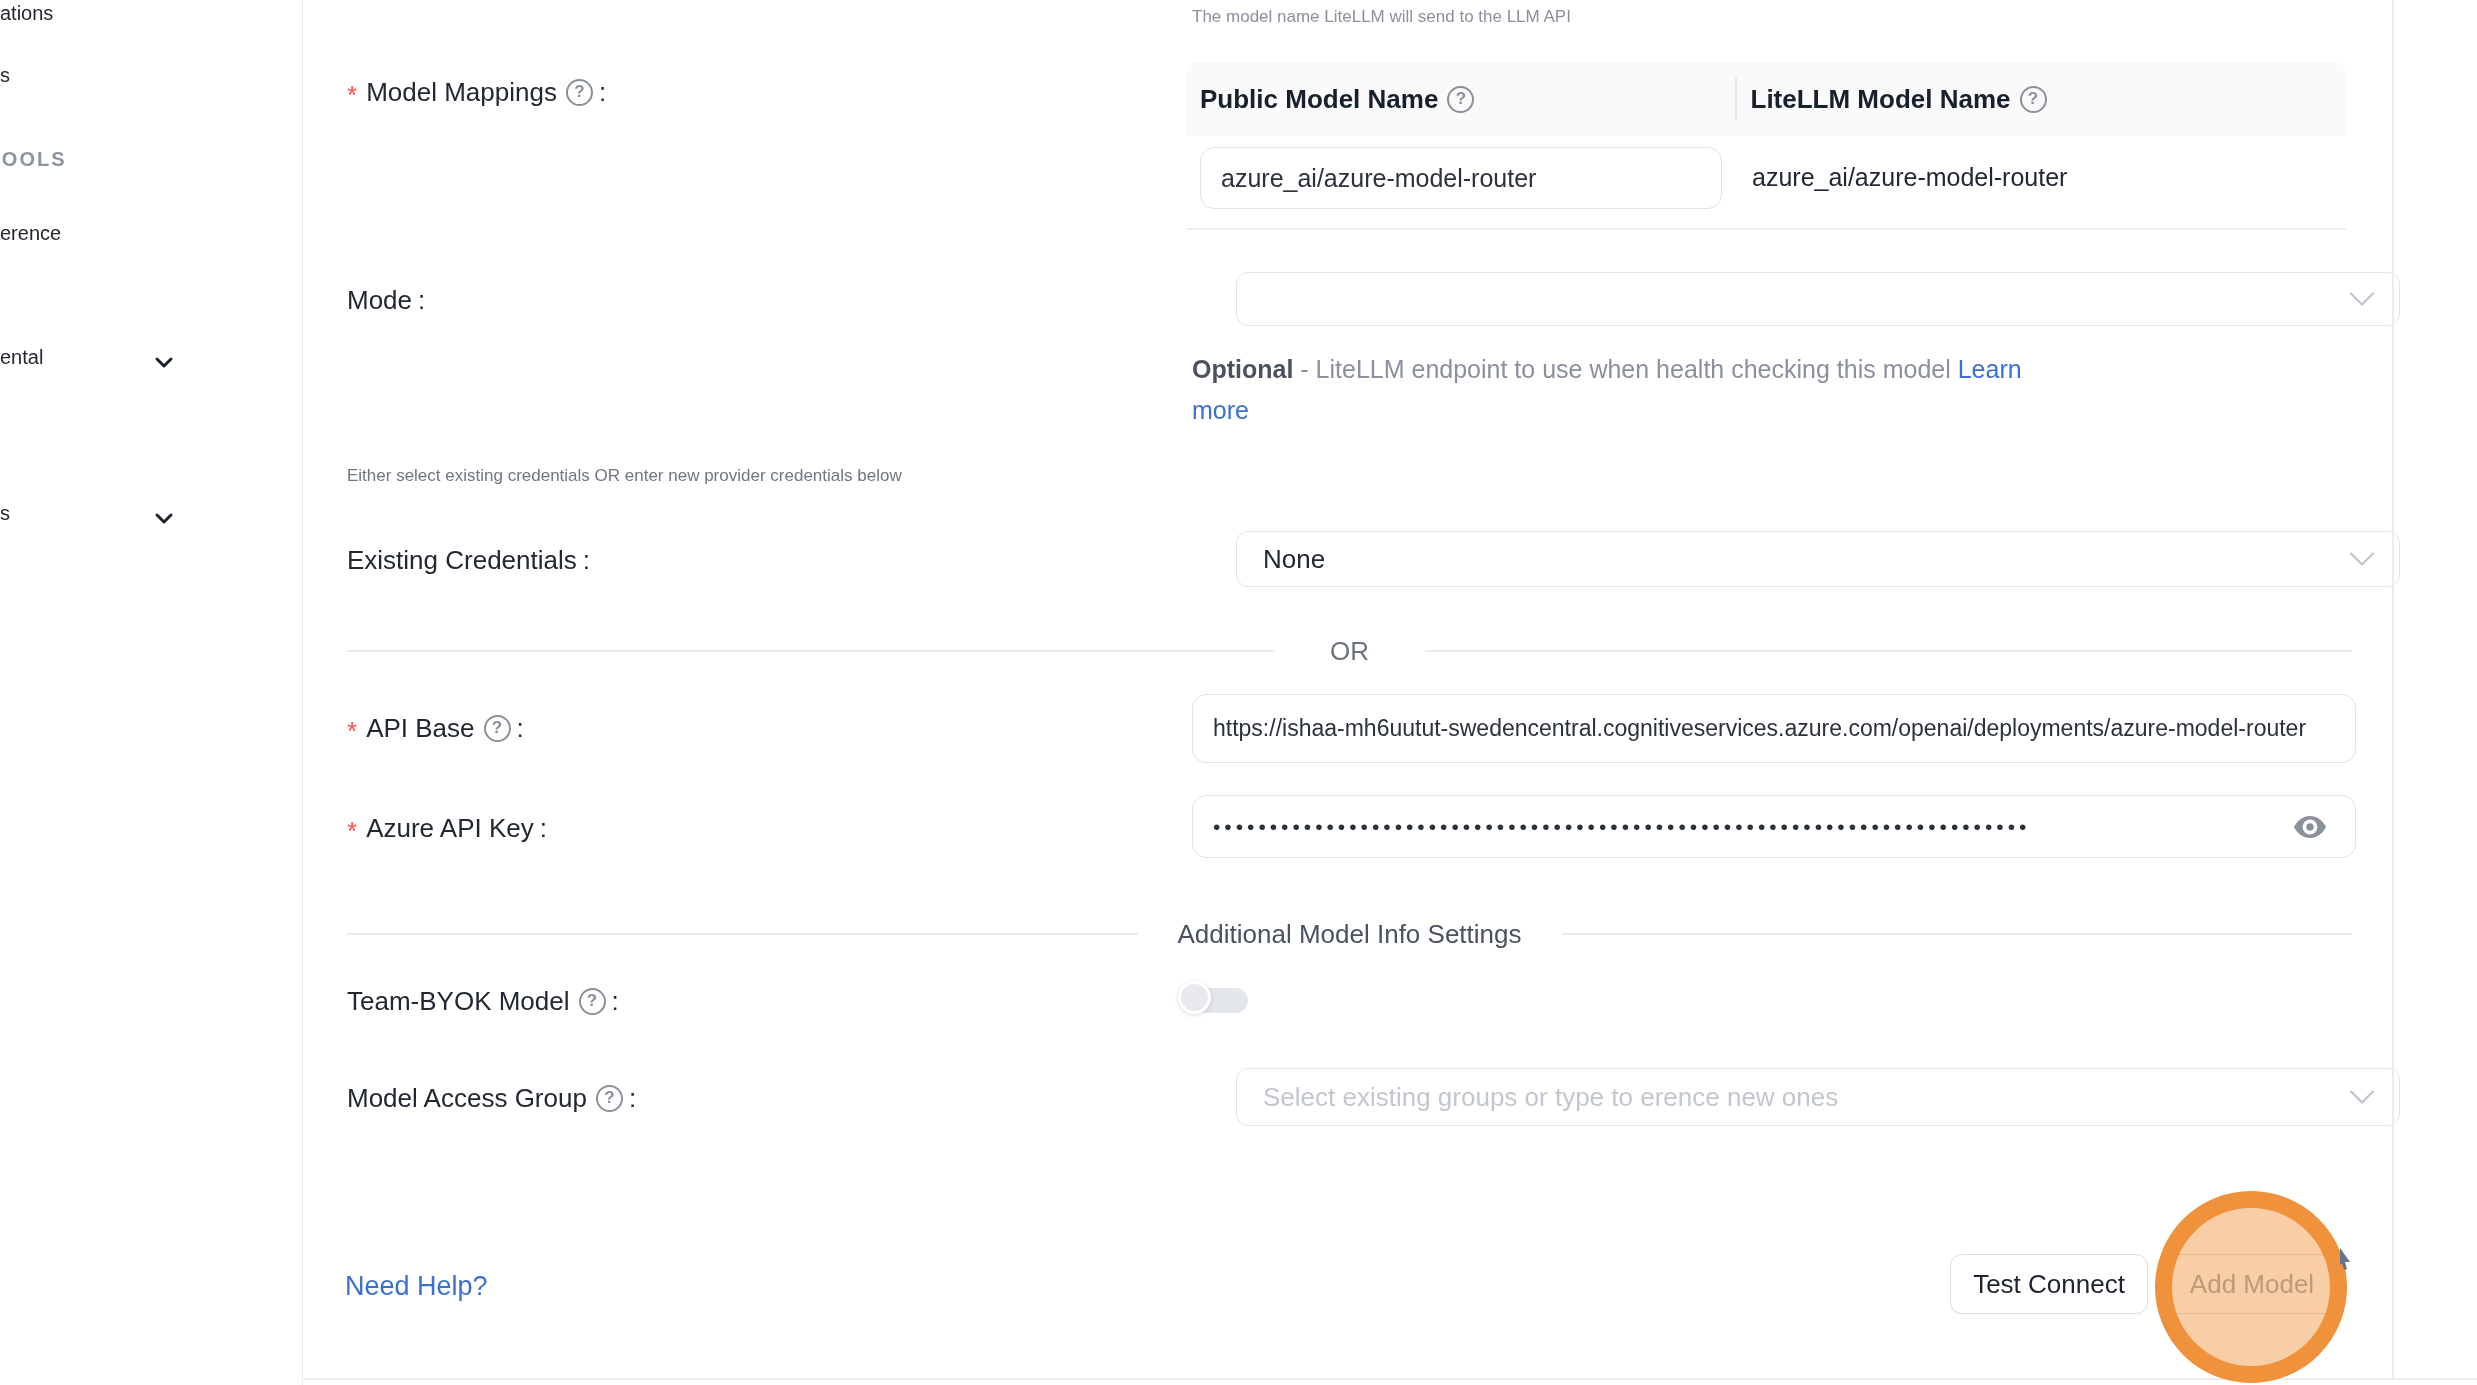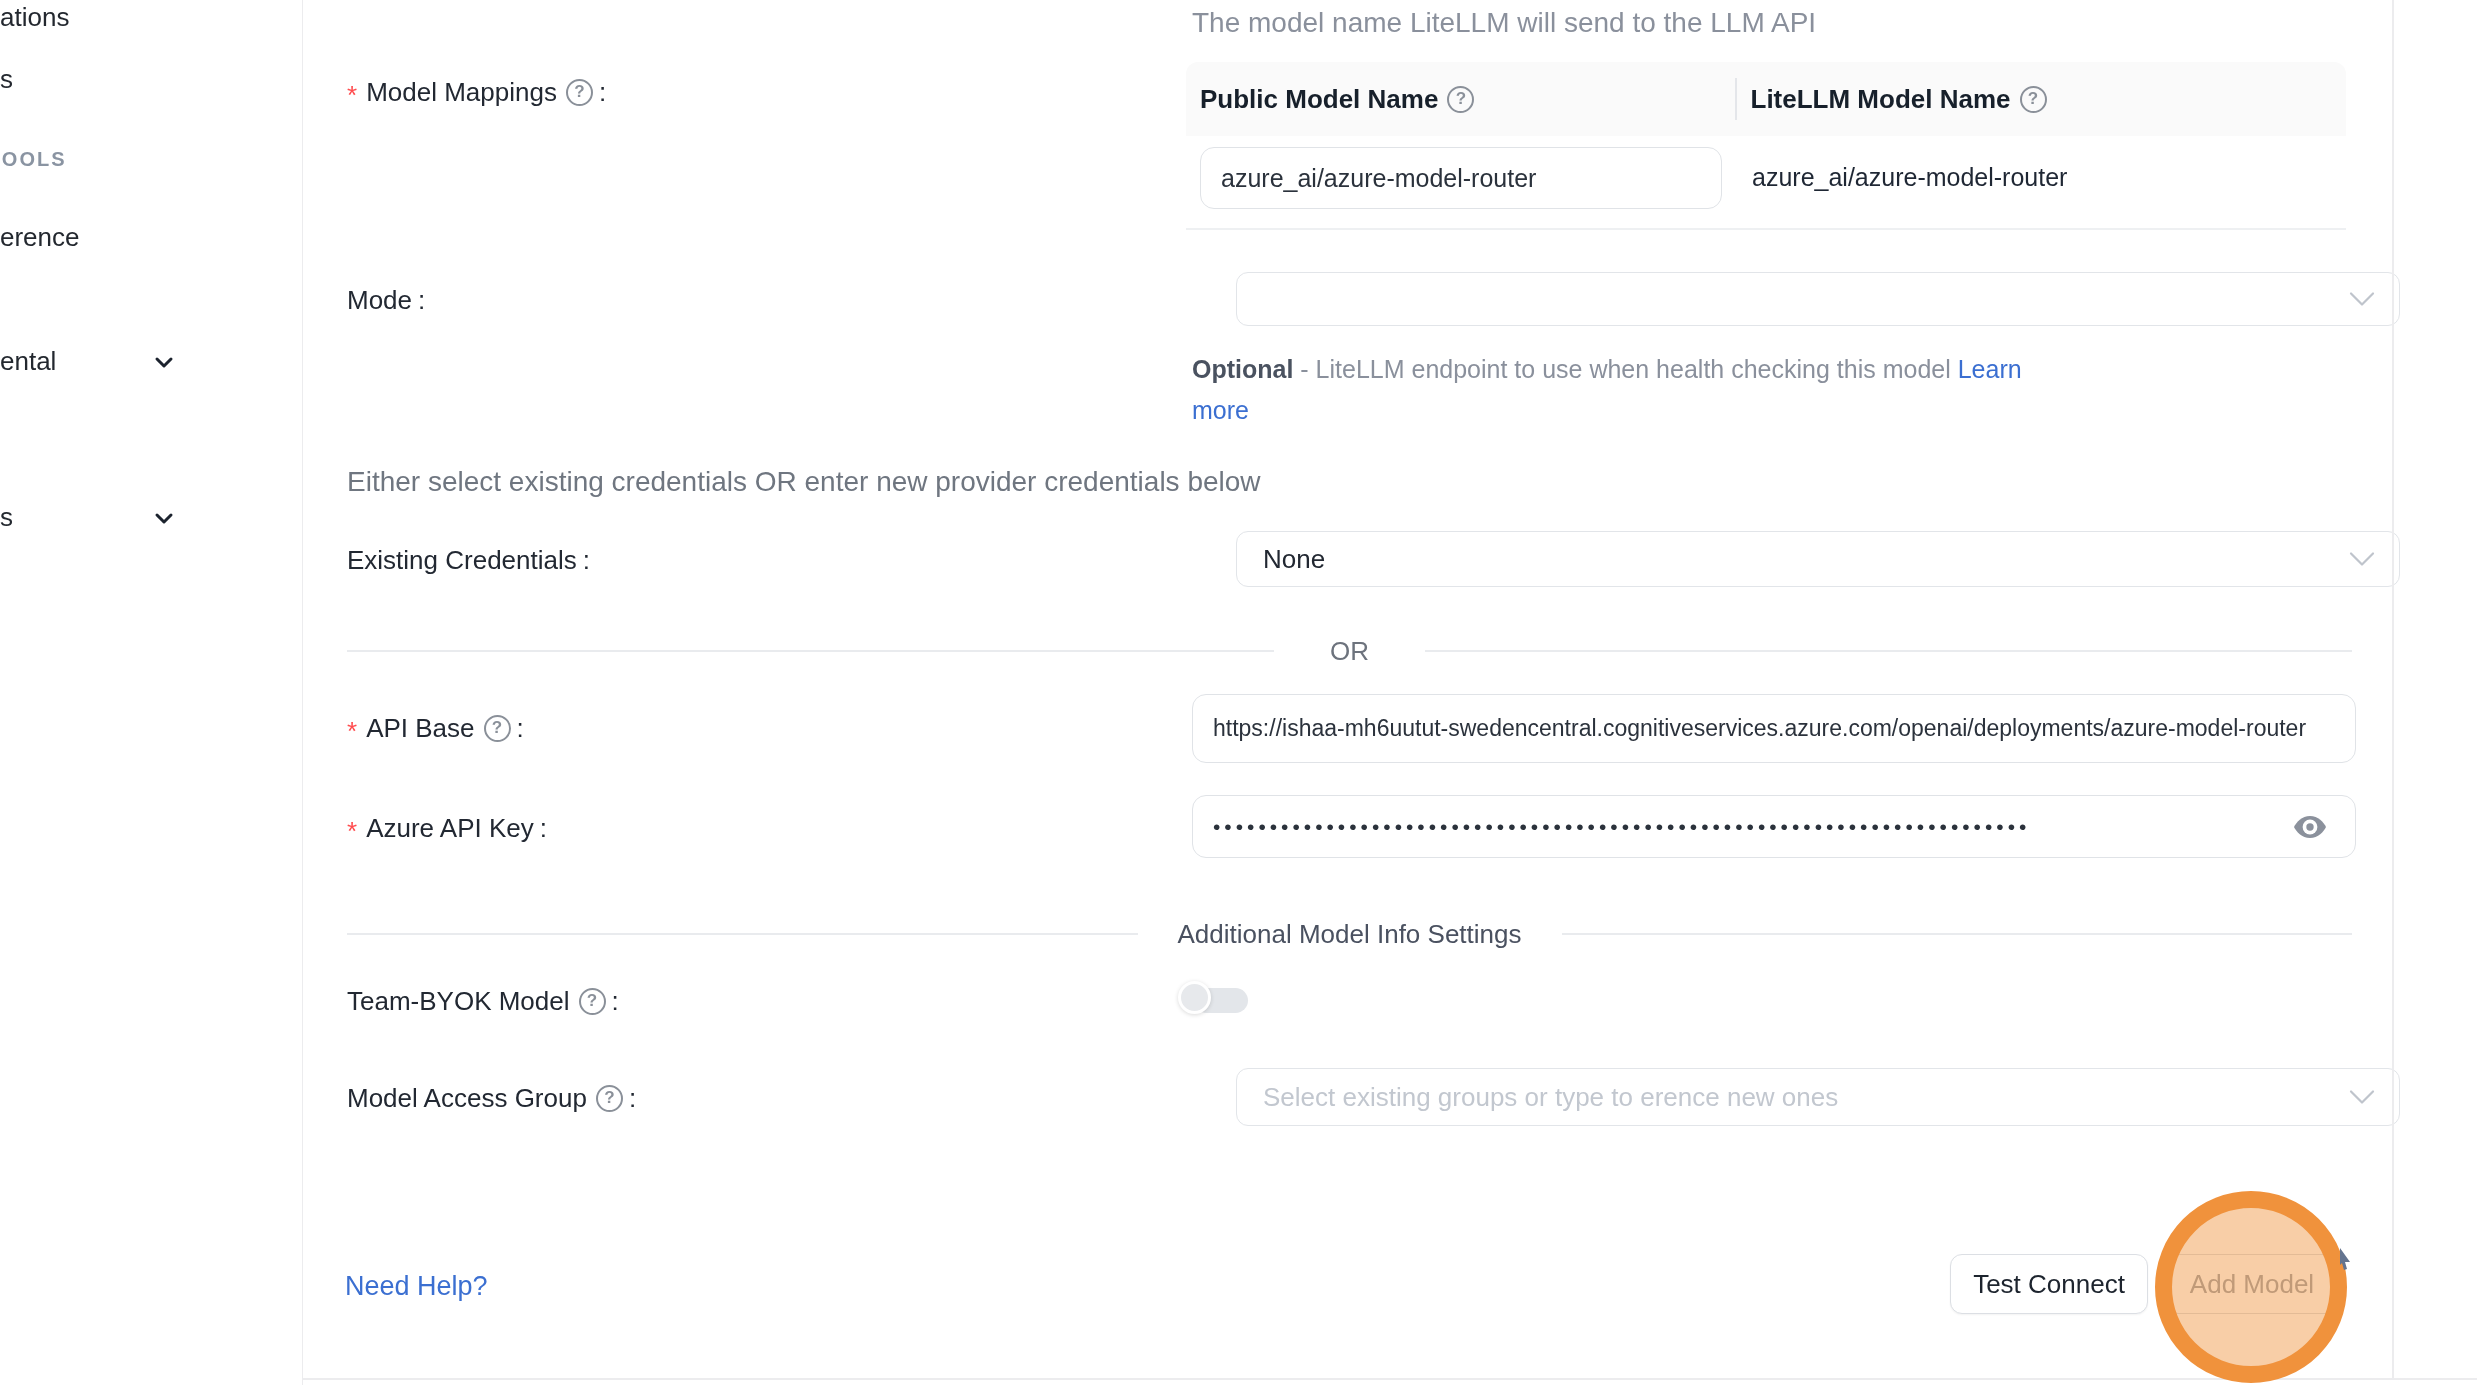--- a/index.html
+++ b/index.html
@@ -2,31 +2,31 @@
 <html><head>
 <meta charset="utf-8">
 <style>
   html,body{margin:0;padding:0;background:#fff;}
   #screen{position:relative;width:2477px;height:1385px;background:#ffffff;overflow:hidden;
           font-family:"Liberation Sans",sans-serif;color:#222832;}
   .abs{position:absolute;}
   
   #sidebar{position:absolute;left:0;top:0;width:302px;height:1385px;background:#fff;
            border-right:1.5px solid #ececee;overflow:hidden;}
-  .side-item{position:absolute;font-size:26px;color:#23282f;white-space:nowrap;cursor:pointer;}
+  .side-item{position:absolute;font-size:20px;color:#23282f;white-space:nowrap;cursor:pointer;}
   .side-section{position:absolute;font-size:20px;font-weight:700;letter-spacing:2px;color:#8a94a2;}
   .side-chev{position:absolute;}
   
   .flabel{position:absolute;display:flex;align-items:center;font-size:26px;color:#222832;white-space:nowrap;height:34px;}
   .req{color:#ff4d4f;margin-right:9px;font-size:26px;transform:translateY(3px);}
   .colon{margin-left:6px;}
   .q-icon{display:inline-flex;align-items:center;justify-content:center;box-sizing:border-box;
           width:27px;height:27px;border:2px solid #8a9099;border-radius:50%;
           font-size:17px;font-weight:700;color:#8a9099;margin-left:9px;cursor:pointer;}
-  .helper{position:absolute;font-size:28px;color:#8a909c;white-space:nowrap;}
+  .helper{position:absolute;font-size:17px;color:#8a909c;white-space:nowrap;}
   .sel{position:absolute;box-sizing:border-box;background:#fff;border:1.5px solid #e2e5e9;border-radius:12px;
        display:flex;align-items:center;padding:0 26px;font-size:26px;color:#222832;cursor:pointer;margin-left:44px;}
   .sel .chev{position:absolute;right:24px;top:50%;transform:translateY(-50%);}
   .inp{position:absolute;box-sizing:border-box;background:#fff;border:1.5px solid #e0e3e7;border-radius:14px;
        font-size:23px;color:#2b323c;padding:0 20px;outline:none;font-family:inherit;white-space:nowrap;overflow:hidden;}
   .hdiv{position:absolute;display:flex;align-items:center;}
   .hdiv .line{flex:1;height:1.5px;background:#e9ebee;}
   .hdiv .dtxt{margin:0 40px;font-size:26px;white-space:nowrap;}
   .btn{position:absolute;display:flex;align-items:center;justify-content:center;box-sizing:border-box;
        background:#fff;border:1.5px solid #dcdfe4;border-radius:12px;font-size:26px;

